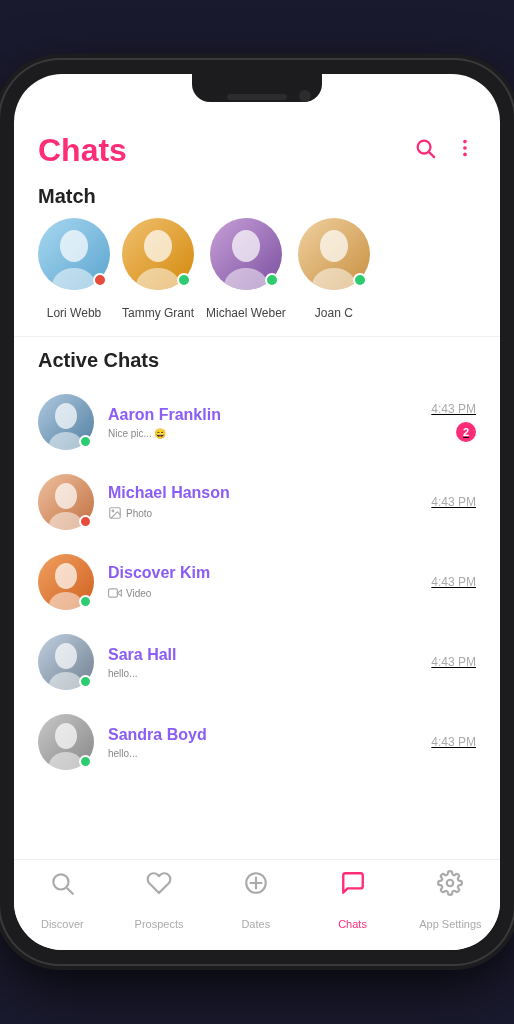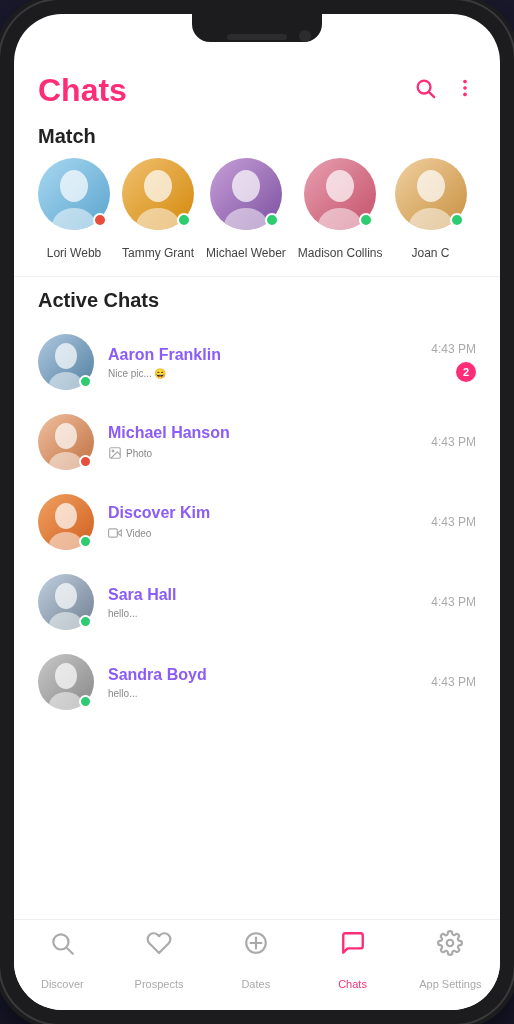--- a/index.html
+++ b/index.html
@@ -6,21 +6,21 @@
     body {
       background: #1a1a2e;
       display: flex;
       justify-content: center;
       align-items: center;
       min-height: 100vh;
       font-family: -apple-system, BlinkMacSystemFont, 'Segoe UI', sans-serif;
     }
     .phone-frame {
       width: 514px;
-      height: 1024px;
+      height: 904px;
       background: #1c1c1e;
       border-radius: 60px;
       position: relative;
       box-shadow: 0 0 0 2px #3a3a3c, 0 0 0 6px #1c1c1e, 0 20px 60px rgba(0,0,0,0.8);
       overflow: hidden;
     }
     .phone-screen {
       position: absolute;
       top: 14px;
       left: 14px;
@@ -215,20 +215,21 @@
       color: #888;
       display: flex;
       align-items: center;
       gap: 4px;
     }
     .chat-meta {
       display: flex;
       flex-direction: column;
       align-items: flex-end;
       gap: 6px;
+      text-decoration: underline;
     }
     .chat-time {
       font-size: 12px;
       color: #aaa;
     }
     .unread-badge {
       background: #ff2d78;
       color: #fff;
       font-size: 11px;
       font-weight: 700;
@@ -343,32 +344,20 @@
                 <svg viewBox="0 0 72 72">
                     <ellipse cx="36" cy="28" rx="14" ry="16" fill="rgba(255,255,255,0.7)"></ellipse>
                     <ellipse cx="36" cy="68" rx="22" ry="18" fill="rgba(255,255,255,0.5)"></ellipse>
                   </svg>
               </div>
               <div class="online-dot dot-green"></div>
             </div>
             <span class="match-name">Michael Weber</span>
           </div>
 
-          <div class="match-item">
-            <div class="match-avatar-wrap">
-              <div class="match-avatar av-madison">
-                <svg viewBox="0 0 72 72">
-                    <ellipse cx="36" cy="28" rx="14" ry="16" fill="rgba(255,255,255,0.7)"></ellipse>
-                    <ellipse cx="36" cy="68" rx="22" ry="18" fill="rgba(255,255,255,0.5)"></ellipse>
-                  </svg>
-              </div>
-              <div class="online-dot dot-green"></div>
-            </div>
-            <span class="match-name">Madison Collins</span>
-          </div>
 
           <div class="match-item">
             <div class="match-avatar-wrap">
               <div class="match-avatar av-joan">
                 <svg viewBox="0 0 72 72">
                     <ellipse cx="36" cy="28" rx="14" ry="16" fill="rgba(255,255,255,0.7)"></ellipse>
                     <ellipse cx="36" cy="68" rx="22" ry="18" fill="rgba(255,255,255,0.5)"></ellipse>
                   </svg>
               </div>
               <div class="online-dot dot-green"></div>

